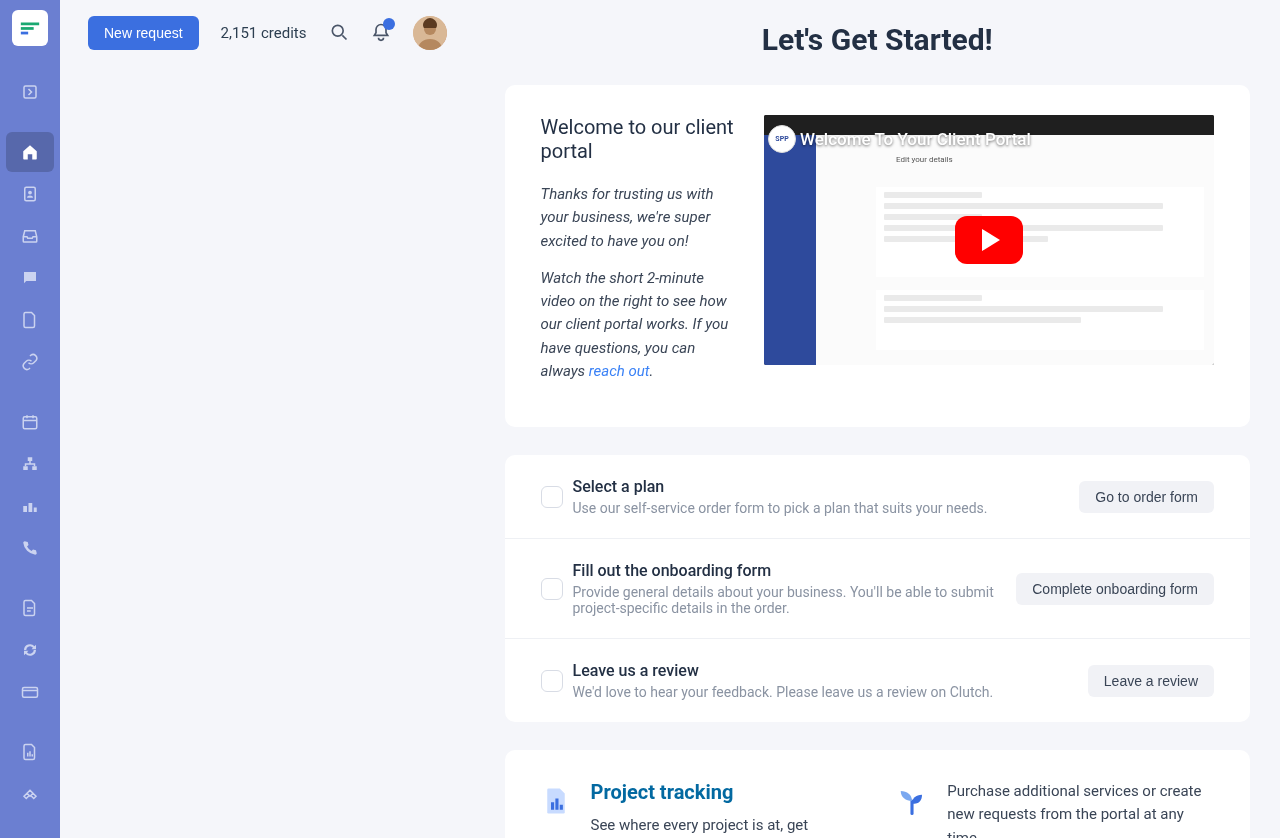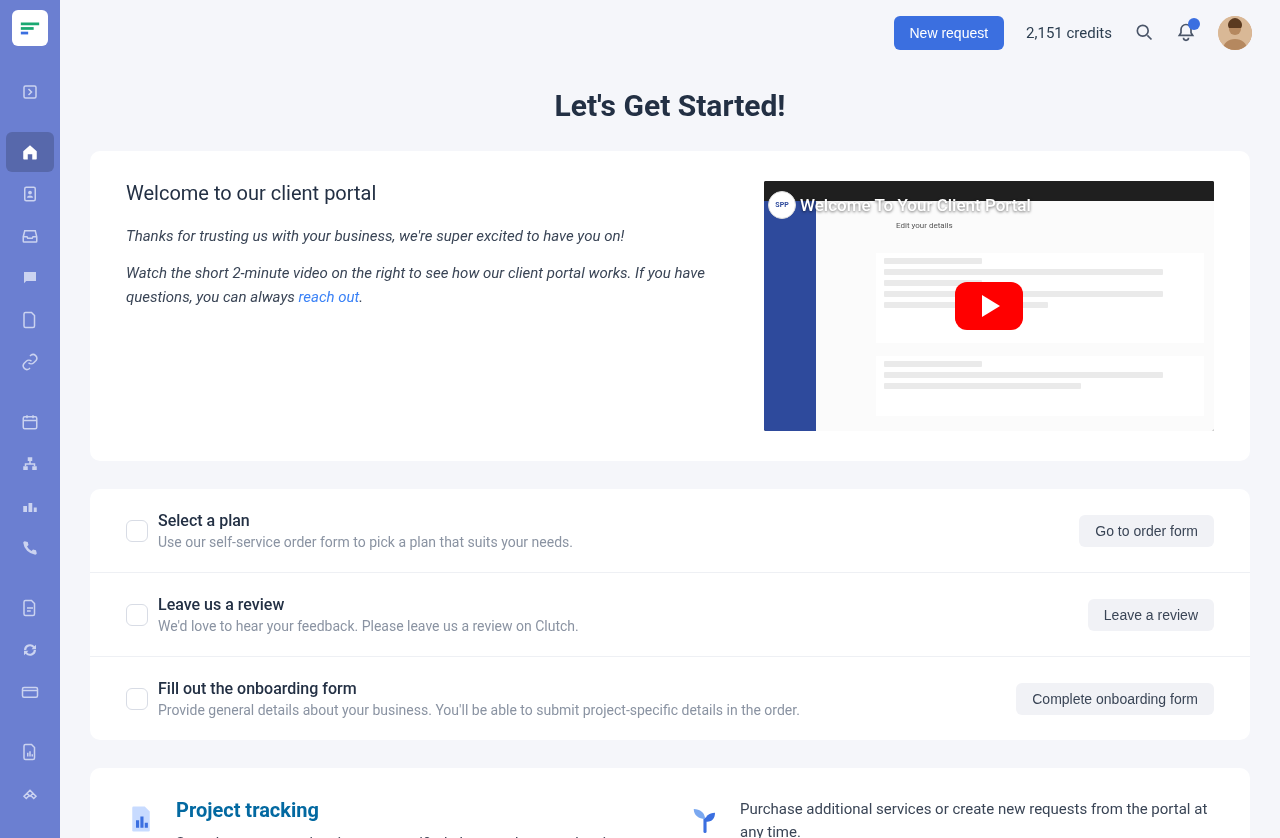--- a/index.html
+++ b/index.html
@@ -43,21 +43,21 @@
   color: #cbd3f0;
   border-radius: 6px;
   margin-bottom: 2px;
   cursor: pointer;
 }
 .sidebar .nav-item.active { background: rgba(0,0,0,0.18); color: #fff; }
 .sidebar .nav-item svg { width: 18px; height: 18px; fill: currentColor; }
 .sidebar .spacer { height: 18px; }
 
 
-.main { flex: 1; display: flex; flex-direction: column; overflow: hidden; }
+.main { flex: 1; display: flex; overflow: hidden; }
 
 
 .topbar {
   height: 66px;
   display: flex;
   align-items: center;
   justify-content: flex-end;
   padding: 0 28px;
   gap: 22px;
   background: #f5f6fa;
@@ -403,32 +403,32 @@
           <div class="task-check"></div>
           <div class="task-info">
             <div class="task-title">Select a plan</div>
             <div class="task-desc">Use our self-service order form to pick a plan that suits your needs.</div>
           </div>
           <button class="btn-secondary">Go to order form</button>
         </div>
         <div class="task-row">
           <div class="task-check"></div>
           <div class="task-info">
-            <div class="task-title">Leave us a review</div>
-            <div class="task-desc">We'd love to hear your feedback. Please leave us a review on Clutch.</div>
-          </div>
-          <button class="btn-secondary">Leave a review</button>
+            <div class="task-title">Fill out the onboarding form</div>
+            <div class="task-desc">Provide general details about your business. You'll be able to submit project-specific details in the order.</div>
+          </div>
+          <button class="btn-secondary">Complete onboarding form</button>
         </div>
         <div class="task-row">
           <div class="task-check"></div>
           <div class="task-info">
-            <div class="task-title">Fill out the onboarding form</div>
-            <div class="task-desc">Provide general details about your business. You'll be able to submit project-specific details in the order.</div>
-          </div>
-          <button class="btn-secondary">Complete onboarding form</button>
+            <div class="task-title">Leave us a review</div>
+            <div class="task-desc">We'd love to hear your feedback. Please leave us a review on Clutch.</div>
+          </div>
+          <button class="btn-secondary">Leave a review</button>
         </div>
       </div>
 
       <div class="card feature-card">
         <div class="feature">
           <div class="feature-icon">
             <svg viewBox="0 0 24 24">
                 <path d="M6 2h9l4 4v15a1 1 0 01-1 1H6a1 1 0 01-1-1V3a1 1 0 011-1z" fill="#c8dbff"></path>
                 <rect x="8" y="13" width="2.5" height="6" fill="#3b6fe0"></rect>
                 <rect x="11.5" y="10" width="2.5" height="9" fill="#3b6fe0"></rect>

